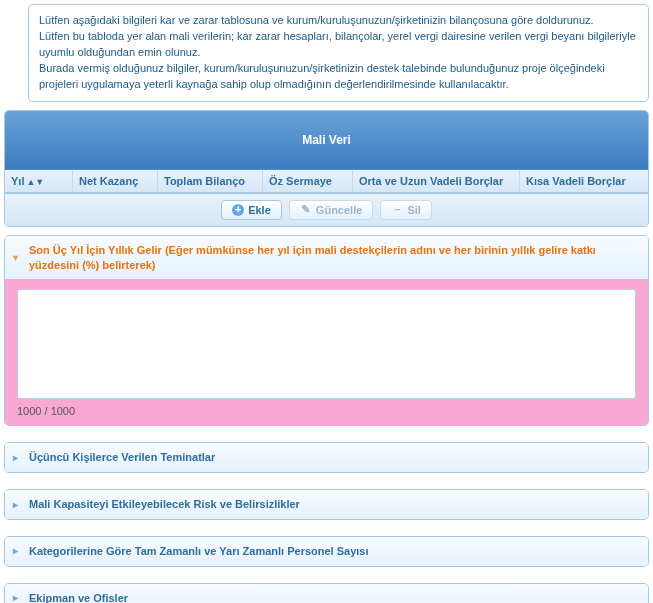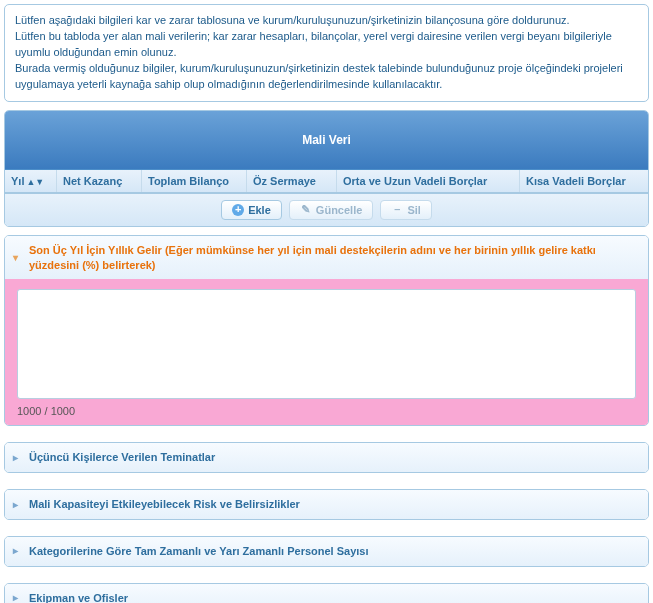--- a/index.html
+++ b/index.html
@@ -13,20 +13,21 @@
     width: 653px;
   }
   .panel {
     border: 1px solid #a6c9e2;
     border-radius: 5px;
     background: #fff;
     margin-bottom: 8px;
     padding: 8px 10px;
     color: #222;
     line-height: 1.45;
+    margin-left: 24px;
   }
   .panel.blue-text { color: #1c5a8a; }
   .grid-wrap {
     border: 1px solid #a6c9e2;
     border-radius: 5px;
     overflow: hidden;
     margin-bottom: 8px;
   }
   .grid-title {
     background: linear-gradient(#6aa2d8, #3b7bbf);
@@ -43,21 +44,21 @@
     border-bottom: 1px solid #a6c9e2;
   }
   .gh {
     padding: 5px 6px;
     color: #2e6e9e;
     font-weight: bold;
     border-right: 1px solid #c5dbec;
     font-size: 11px;
   }
   .gh:last-child { border-right: none; }
-  .gh0 { width: 52px; display:flex; align-items:flex-end; gap:2px;}
+  .gh0 { width: 68px; display:flex; align-items:flex-end; gap:2px;}
   .gh1 { width: 70px; }
   .gh2 { width: 85px; }
   .gh3 { width: 105px; }
   .gh4 { width: 90px; }
   .gh5 { flex: 1; }
   .gh6 { width: 128px; }
   .sort-icon { font-size:9px; color:#2e6e9e; }
   .grid-body {
     padding: 6px 8px;
     color: #555;

